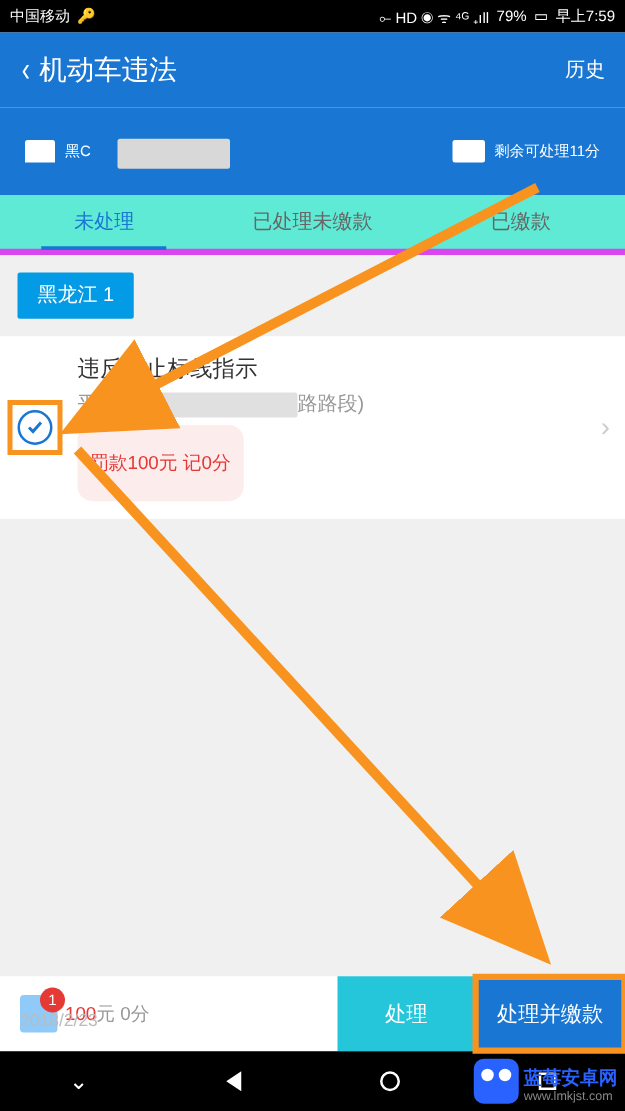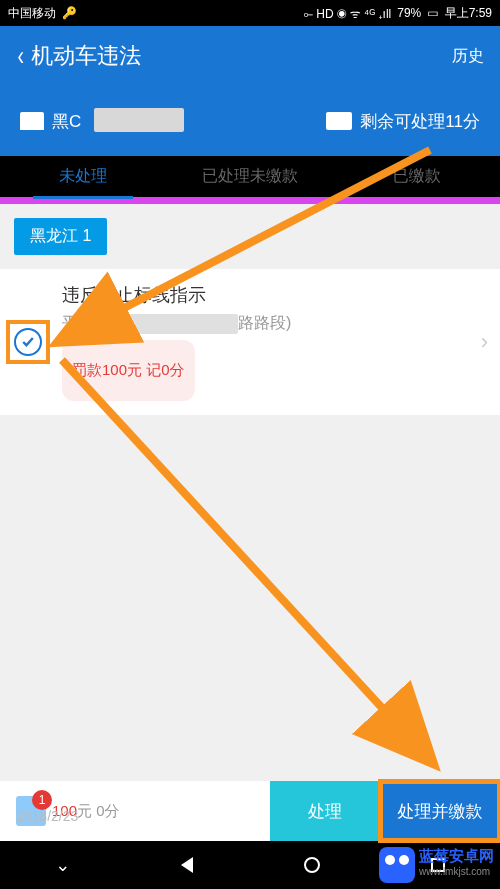--- a/index.html
+++ b/index.html
@@ -7,28 +7,28 @@
 
   .statusbar { height: 26px; background: #000; color: #fff; display: flex; align-items: center; padding: 12px 8px; font-size: 12px; justify-content: space-between; }
   .statusbar .left, .statusbar .right { display: flex; align-items: center; gap: 6px; }
   .statusbar .right span { font-size: 12px; }
 
   .header { background: #1976d2; color: #fff; height: 60px; display: flex; align-items: center; padding: 0 16px; justify-content: space-between; }
   .header .back { font-size: 28px; transform: scaleX(0.7); }
   .header .title { font-size: 22px; flex: 1; margin-left: 6px; }
   .header .history { font-size: 16px; }
 
-  .subheader { background: #1976d2; color: #fff; height: 70px; display: flex; align-items: center; padding: 0 20px; justify-content: space-between; font-size: 17px; }
+  .subheader { background: #1976d2; color: #fff; height: 70px; display: flex; align-items: center; padding: 0 20px; justify-content: space-between; font-size: 12px; }
   .car-icon { display: inline-block; width: 24px; height: 18px; background: #fff; border-radius: 2px 2px 0 0; position: relative; margin-right: 8px; vertical-align: middle; }
   .id-icon { display: inline-block; width: 26px; height: 18px; background: #fff; border-radius: 2px; margin-right: 8px; vertical-align: middle; position: relative; }
   .plate { position: relative; display: inline-block; }
   .plate-blur { position: absolute; left: 42px; top: -2px; width: 90px; height: 24px; background: #d8d8d8; border-radius: 2px; }
   .sub-left, .sub-right { display: flex; align-items: center; }
 
-  .tabs { background: #000000; display: flex; height: 48px; align-items: center; border-bottom: 7px solid #d946ef; }
+  .tabs { background: #5eead4; display: flex; height: 48px; align-items: center; border-bottom: 5px solid #d946ef; }
   .tab { flex: 1; text-align: center; font-size: 16px; color: #666; position: relative; }
   .tab.active { color: #1976d2; }
   .tab.active::after { content: ''; position: absolute; left: 20%; right: 20%; bottom: -12px; height: 3px; background: #1976d2; }
 
   .region-chip { display: inline-block; background: #039be5; color: #fff; padding: 8px 16px; font-size: 16px; margin: 14px; border-radius: 2px; }
 
   .violation-row { background: #fff; padding: 14px 18px 14px 62px; position: relative; min-height: 100px; }
   .check-box { position: absolute; left: 6px; top: 50%; transform: translateY(-50%); width: 44px; height: 44px; border: 4px solid #f7931e; display: flex; align-items: center; justify-content: center; }
   .check-circle { width: 28px; height: 28px; border: 2px solid #1976d2; border-radius: 50%; display: flex; align-items: center; justify-content: center; }
   .check-circle svg { width: 16px; height: 16px; stroke: #1976d2; fill: none; stroke-width: 3; }
@@ -50,21 +50,21 @@
   .bb-btn { height: 60px; color: #fff; font-size: 17px; display: flex; align-items: center; justify-content: center; }
   .bb-process { width: 110px; background: #26c6da; }
   .bb-pay { width: 120px; background: #1976d2; outline: 5px solid #f7931e; outline-offset: -3px; z-index: 2; }
 
   .nav { position: absolute; bottom: 0; left: 0; right: 0; height: 48px; background: #000; display: flex; align-items: center; justify-content: space-around; }
   .nav span { color: #fff; font-size: 18px; }
   .nav .tri { width: 0; height: 0; border-top: 8px solid transparent; border-bottom: 8px solid transparent; border-right: 12px solid #fff; }
   .nav .circ { width: 16px; height: 16px; border: 2px solid #fff; border-radius: 50%; }
   .nav .sq { width: 14px; height: 14px; border: 2px solid #fff; }
 
-  .watermark { position: absolute; bottom: 6px; right: 6px; display: flex; align-items: flex-start; gap: 4px; z-index: 10; }
+  .watermark { position: absolute; bottom: 6px; right: 6px; display: flex; align-items: flex-end; gap: 4px; z-index: 10; }
   .wm-icon { width: 36px; height: 36px; background: #2962ff; border-radius: 8px; position: relative; }
   .wm-icon::before, .wm-icon::after { content:''; position:absolute; background:#fff; border-radius:50%; width:10px; height:10px; top:8px; }
   .wm-icon::before { left:6px; } .wm-icon::after { right:6px; }
   .wm-text { font-size: 15px; color: #2962ff; font-weight: bold; }
   .wm-sub { font-size: 10px; color: #888; display: block; }
 
   svg.annot { position: absolute; top: 0; left: 0; width: 500px; height: 889px; pointer-events: none; z-index: 5; }
 </style>
 </head>
 <body>

